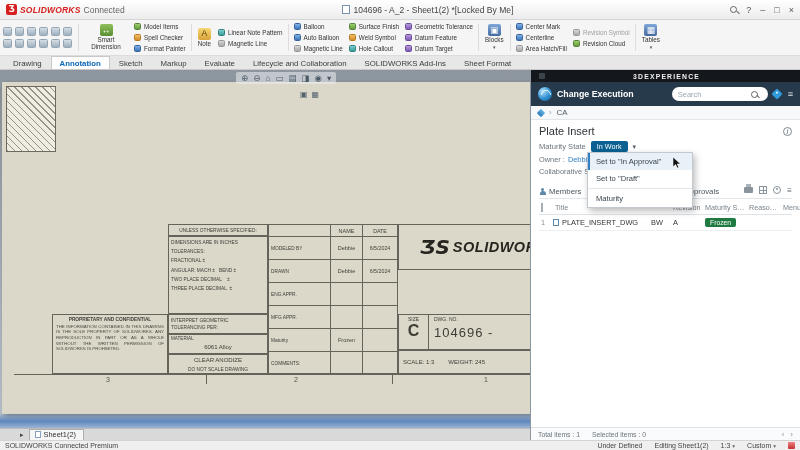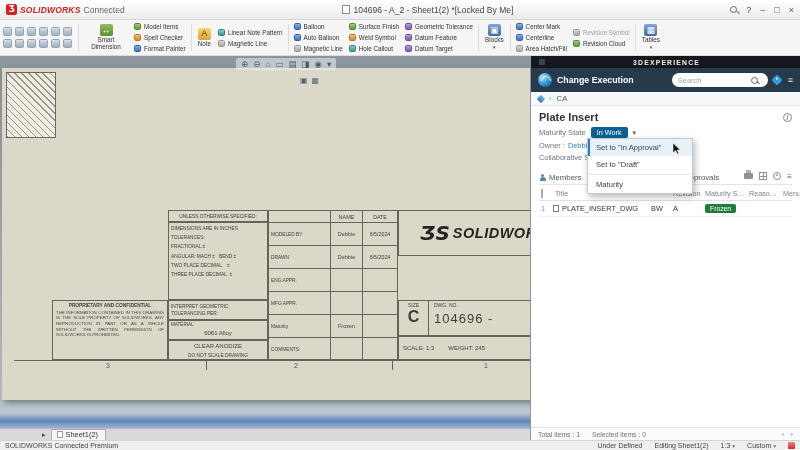--- a/index.html
+++ b/index.html
@@ -107,21 +107,21 @@
   .size-label{font-size:5px}
   .size-value{font-size:16px;font-weight:bold;line-height:1.1}
   .dwg-cell{flex:1;padding:1px 5px}
   .dwg-label{font-size:5px}
   .dwg-value{font-size:13px;margin-top:3px;letter-spacing:1px;white-space:nowrap}
   .scale-row{display:flex;align-items:center;gap:14px;padding-left:4px}
   .scale-text,.weight-text{font-size:6px;white-space:nowrap}
 
   
   .sheettabs{height:12px;flex:0 0 auto;background:#d9d9d9;border-top:1px solid #b9b9b9;
-             display:flex;align-items:flex-end;padding-left:42px;gap:5px}
+             display:flex;align-items:flex-end;padding-left:20px;gap:5px}
   .st-nav{font-size:7px;color:#444;margin-bottom:1px}
   .sheettab{background:#f6f6f6;border:1px solid #aeaeae;border-bottom:none;height:11px;
             padding:0 7px 1px 5px;display:flex;align-items:center;gap:3px;font-size:7.4px;color:#333}
   .st-ico{width:6px;height:7px;background:#fff;border:1px solid #8aa0c0}
   .statusbar{height:10px;flex:0 0 auto;background:#efefef;border-top:1px solid #d4d4d4;
              display:flex;align-items:center;padding:0 5px;font-size:7px;color:#444}
   .sb-right{margin-left:auto;display:flex;align-items:center;gap:12px}
   .sb-group{display:flex;align-items:center;gap:2px}
   .sb-caret{font-size:5.5px;color:#666}
   .sb-ico{width:7px;height:7px;background:linear-gradient(#f08080,#c23030);border-radius:1px}
@@ -146,21 +146,21 @@
   .p-search input::placeholder{color:#9aa7b0}
   .tag-icon{width:8px;height:8px;background:#2f9bdb;border-radius:1.5px;transform:rotate(45deg);position:relative;flex:0 0 auto}
   .tag-icon::after{content:"";position:absolute;left:2px;top:2px;width:2px;height:2px;background:#fff;border-radius:50%}
   .p-burger{color:#dfe6ec;font-size:9px;margin-left:2px}
   .p-nav{height:14px;display:flex;align-items:center;gap:5px;padding:0 7px;font-size:7.8px;color:#4a565f;
          background:#f7f8f9;border-bottom:1px solid #e2e6e9}
   .nav-diamond{width:6px;height:6px;background:linear-gradient(#69b7e8,#2e79b8);transform:rotate(45deg);border-radius:1px}
   .nav-sep{color:#9aa4ac}
   .p-body{flex:1;position:relative;padding:5px 8px 0;overflow:hidden}
   .obj-row{display:flex;align-items:center}
-  .obj-title{font-size:11px;font-weight:bold;color:#2e3338}
+  .obj-title{font-size:11px;font-weight:normal;color:#2e3338}
   .info-ico{margin-left:auto;width:9px;height:9px;border:1px solid #7d8994;border-radius:50%;color:#7d8994;
             font-size:6.5px;font-style:italic;font-weight:bold;display:flex;align-items:center;justify-content:center}
   .mat-row{display:flex;align-items:center;gap:5px;margin-top:4px;font-size:7.6px;color:#6b757d}
   .badge-inwork{background:#0b6191;color:#fff;padding:1px 6px;border-radius:2px;font-size:7.2px}
   .badge-chevron{color:#55606a;font-size:7px}
   .owner-row,.space-row{display:flex;gap:3px;margin-top:3px;font-size:7.4px;color:#6b757d}
   .owner-link{color:#2e7fc2}
   .p-tabs{display:flex;align-items:center;gap:10px;margin-top:6px;height:17px;border-bottom:1px solid #e2e6e9;
           font-size:7.8px;color:#4a565f}
   .p-tab{display:flex;align-items:center;gap:3px;white-space:nowrap;height:100%;padding-top:2px}
@@ -347,20 +347,30 @@
         </div>
     </div>
     <div class="rsep"></div>
     <div class="rbig">
       <span class="bic bic-tables"></span>
       <span>Tables</span>
       <span class="caret">▾</span>
     </div>
   </div>
 
+  <div class="tabstrip">
+    <span class="tab">Drawing</span>
+    <span class="tab active">Annotation</span>
+    <span class="tab">Sketch</span>
+    <span class="tab">Markup</span>
+    <span class="tab">Evaluate</span>
+    <span class="tab">Lifecycle and Collaboration</span>
+    <span class="tab">SOLIDWORKS Add-Ins</span>
+    <span class="tab">Sheet Format</span>
+  </div>
 
   <div class="main">
     <div class="viewcol">
       <div class="viewport">
 
         <div class="hud">
           <span class="hud-ico">⊕</span>
           <span class="hud-ico">⊖</span>
           <span class="hud-ico">⌂</span>
           <span class="hud-ico">▭</span>

